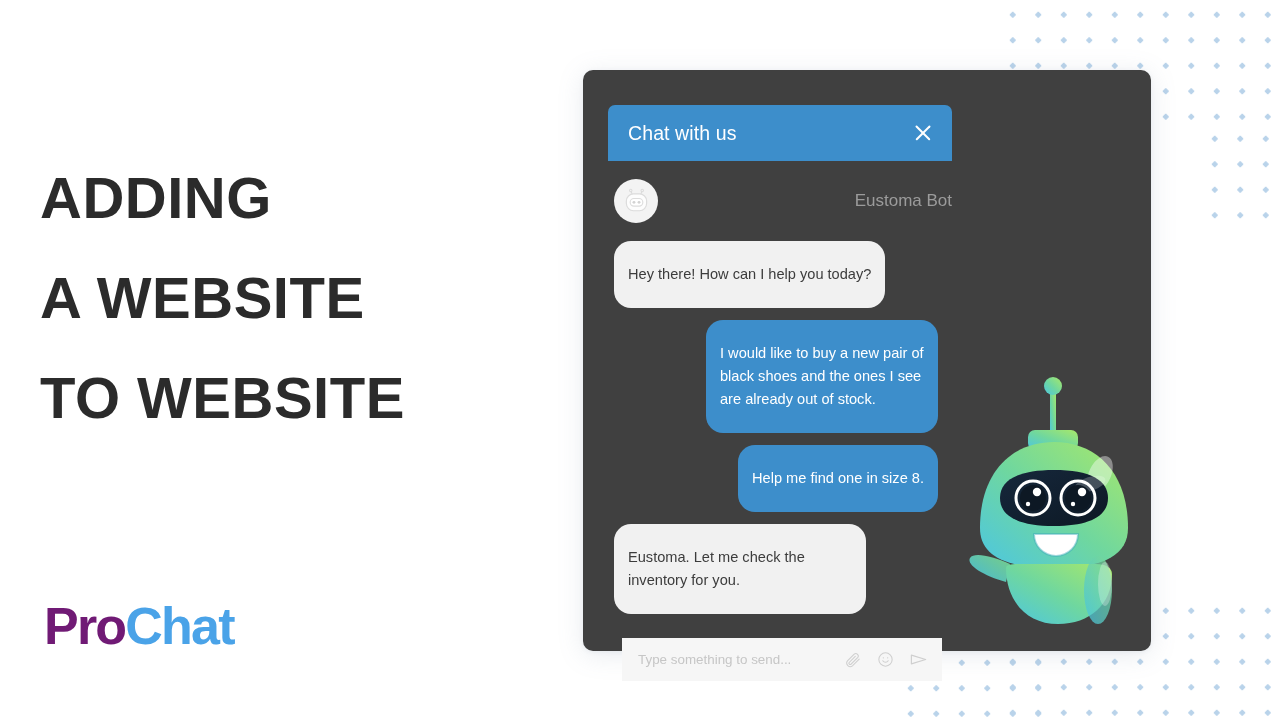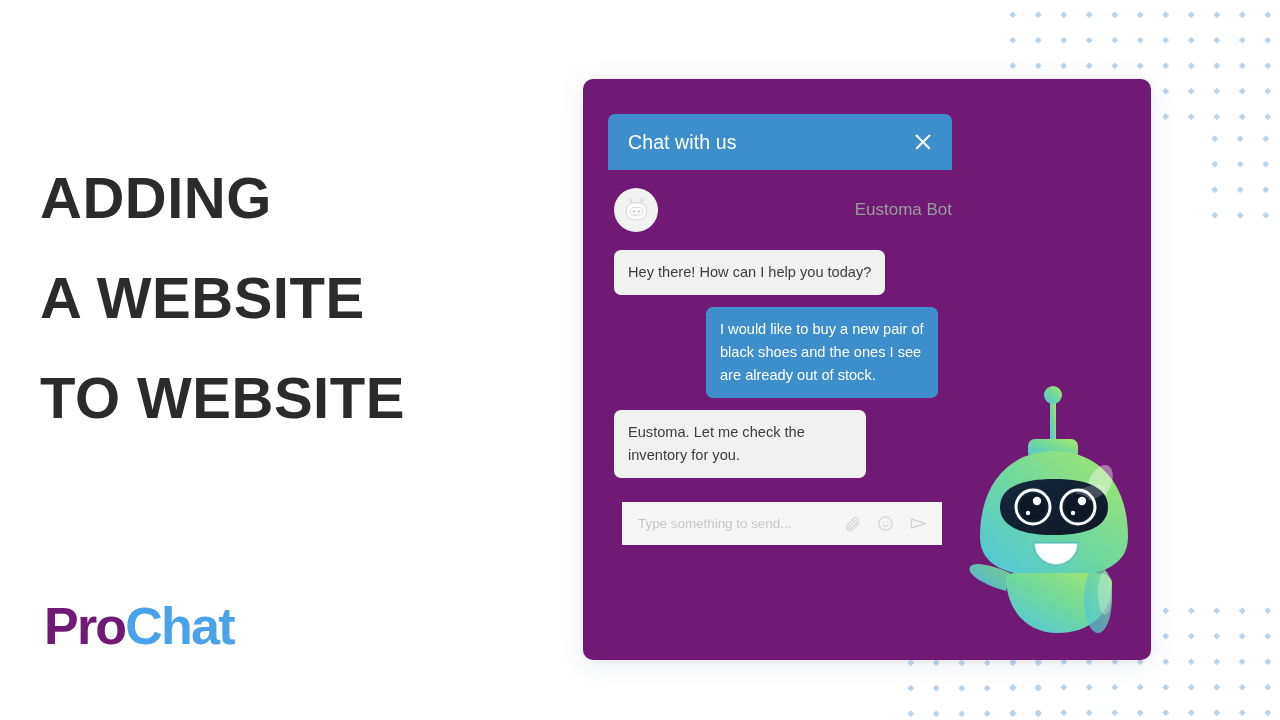--- a/index.html
+++ b/index.html
@@ -39,23 +39,23 @@
     position: absolute; left: 44px; top: 598px;
     font-size: 52px; font-weight: bold;
     letter-spacing: -1.8px;
     line-height: 56px;
   }
   #logo .pro  { color: #701a75; }
   #logo .profs{ color: #4aa3e8; }
 
   
   #card {
-    position: absolute; left: 583px; top: 79px;
+    position: absolute; left: 583px; top: 70px;
     width: 568px; height: 581px;
-    background: #701a75;
+    background: #404040;
     border-radius: 10px;
     box-shadow: 0 4px 26px rgba(120,135,160,0.17), 0 1px 4px rgba(120,135,160,0.10);
   }
 
   
   #chat-widget {
     position: absolute; left: 25px; top: 35px;
     width: 344px;
   }
   #chat-header {
@@ -94,22 +94,22 @@
   }
 
   
   .msg-row { display: flex; margin-top: 12px; }
   .msg-row.bot  { justify-content: flex-start; padding-left: 6px; }
   .msg-row.user { justify-content: flex-end; padding-right: 14px; }
 
   .bubble {
     font-size: 14.6px;
     line-height: 23px;
-    border-radius: 7px;
-    padding: 11px 14px;
+    border-radius: 17px;
+    padding: 22px 14px;
     max-width: 252px;
   }
   .bubble.bot {
     background: #f1f1f1; color: #3c3c3c;
   }
   .bubble.user {
     background: #3d8ecb; color: #ffffff;
   }
 
   
@@ -177,20 +177,23 @@
         </div>
 
         <div class="msg-row bot">
           <div class="bubble bot" style="max-width:280px;">Hey there! How can I help you today?</div>
         </div>
 
         <div class="msg-row user">
           <div class="bubble user" style="width:232px;">I would like to buy a new pair of black shoes and the ones I see are already out of stock.</div>
         </div>
 
+        <div class="msg-row user">
+          <div class="bubble user">Help me find one in size 8.</div>
+        </div>
 
         <div class="msg-row bot">
           <div class="bubble bot" style="width:282px;">Eustoma. Let me check the inventory for you.</div>
         </div>
 
       </div>
 
       <div id="composer">
         <input id="composer-input" type="text" placeholder="Type something to send..." style="">
         <span class="composer-icon">

